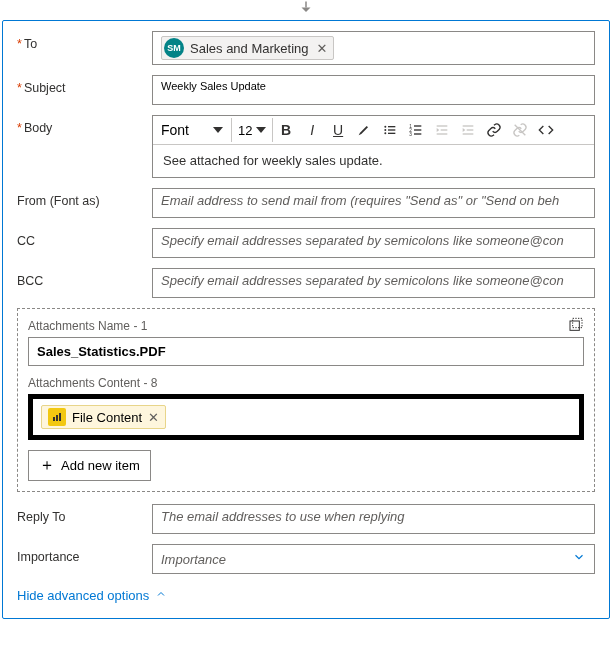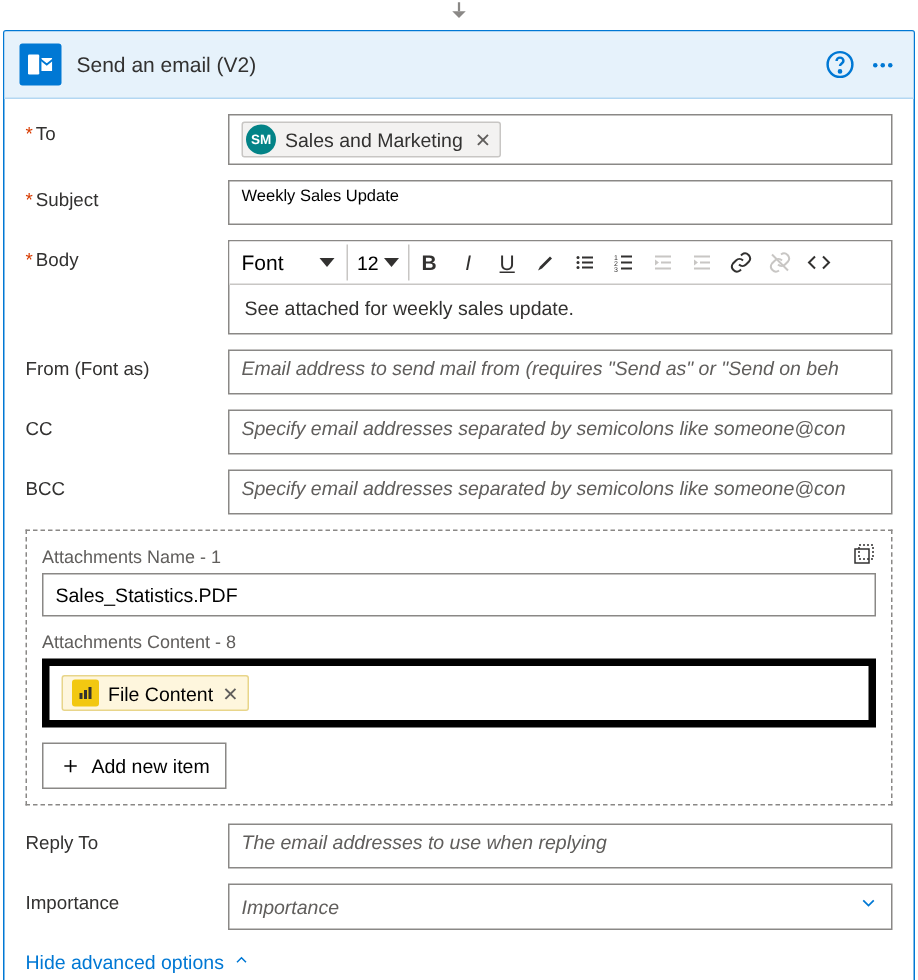--- a/index.html
+++ b/index.html
@@ -34,21 +34,21 @@
     .rte-font .caret { margin-left: 24px; }
     .rte-size { display: flex; align-items: center; border-right: 1px solid #c8c6c4; padding: 2px 6px; font-size: 13px; cursor: pointer; }
     .rte-btn { width: 26px; height: 24px; display: flex; align-items: center; justify-content: center; cursor: pointer; font-size: 14px; color: #323130; }
     .rte-btn.disabled { color: #c8c6c4; cursor: default; }
     .rte-btn svg { width: 16px; height: 16px; }
     .rte-body { padding: 8px 10px; font-size: 13px; color: #323130; min-height: 32px; }
     .caret { display: inline-block; width: 0; height: 0; border-left: 5px solid transparent; border-right: 5px solid transparent; border-top: 6px solid #323130; }
     
     .attach-panel { border: 1px dashed #8a8886; padding: 10px; margin-bottom: 12px; position: relative; }
     .attach-label { font-size: 12px; color: #605e5c; margin-bottom: 4px; }
-    .attach-input { border: 1px solid #8a8886; padding: 6px 8px; font-size: 13px; margin-bottom: 10px; }
+    .attach-input { border: 1px solid #8a8886; padding: 6px 8px; font-size: 13px; margin-bottom: 10px; font-weight: bold; }
     .attach-content { border: 5px solid #000000; padding: 6px 8px; margin-bottom: 10px; }
     .file-token { display: inline-flex; align-items: center; background: #fef6dd; border: 1px solid #e8d58a; border-radius: 2px; padding: 2px 6px; font-size: 13px; }
     .file-token-icon { width: 18px; height: 18px; background: #f2c811; margin-right: 6px; display: flex; align-items: center; justify-content: center; border-radius: 2px; }
     .file-token-icon svg { width: 12px; height: 12px; fill: #323130; }
     .file-token-x { margin-left: 6px; cursor: pointer; color: #605e5c; }
     .add-item { display: inline-flex; align-items: center; border: 1px solid #8a8886; padding: 4px 10px; font-size: 13px; cursor: pointer; background: #fff; }
     .add-item .plus { font-size: 16px; margin-right: 6px; font-weight: 300; }
     .panel-switch { position: absolute; top: 6px; right: 8px; cursor: pointer; width: 20px; height: 20px; display: flex; align-items: center; justify-content: center; }
     .panel-switch svg { width: 16px; height: 16px; stroke: #323130; fill: none; }
     
@@ -66,42 +66,20 @@
 
 <div class="arrow-top">
   <svg viewBox="0 0 24 24">
       <path d="M12 16l-6-6h12z" fill="#8a8886"></path>
       <rect x="11" y="2" width="2" height="8" fill="#8a8886"></rect>
     </svg>
 </div>
 
 <div class="card">
 
-  <div class="header">
-    <div class="app-icon">
-      <svg viewBox="0 0 24 24">
-          <rect x="2" y="4" width="9" height="16" rx="1"></rect>
-          <rect x="12" y="6" width="10" height="12" rx="1" fill="#fff" stroke="#0078d4" stroke-width="1.5"></rect>
-          <path d="M12 8l5 4 5-4" stroke="#0078d4" fill="none" stroke-width="1.5"></path>
-        </svg>
-    </div>
-    <div class="header-title">Send an email (V2)</div>
-    <div class="help-icon">
-      <svg viewBox="0 0 24 24" fill="none" stroke="#0078d4" stroke-width="1.8">
-          <circle cx="12" cy="12" r="9"></circle>
-          <path d="M9.5 9.5a2.5 2.5 0 015 0c0 1.5-2.5 2-2.5 3.5"></path>
-          <circle cx="12" cy="17" r="0.8" fill="#0078d4"></circle>
-        </svg>
-    </div>
-    <div class="more-icon more-dots">
-      <span></span>
-        <span></span>
-        <span></span>
-    </div>
-  </div>
 
   <div class="content">
     
     <div class="field-row">
       <div class="field-label"><span class="req">*</span><span>To</span></div>
       <div class="field-input">
         <span class="token">
           <span class="token-avatar">SM</span>
           <span>Sales and Marketing</span>
           <span class="token-x">✕</span>

